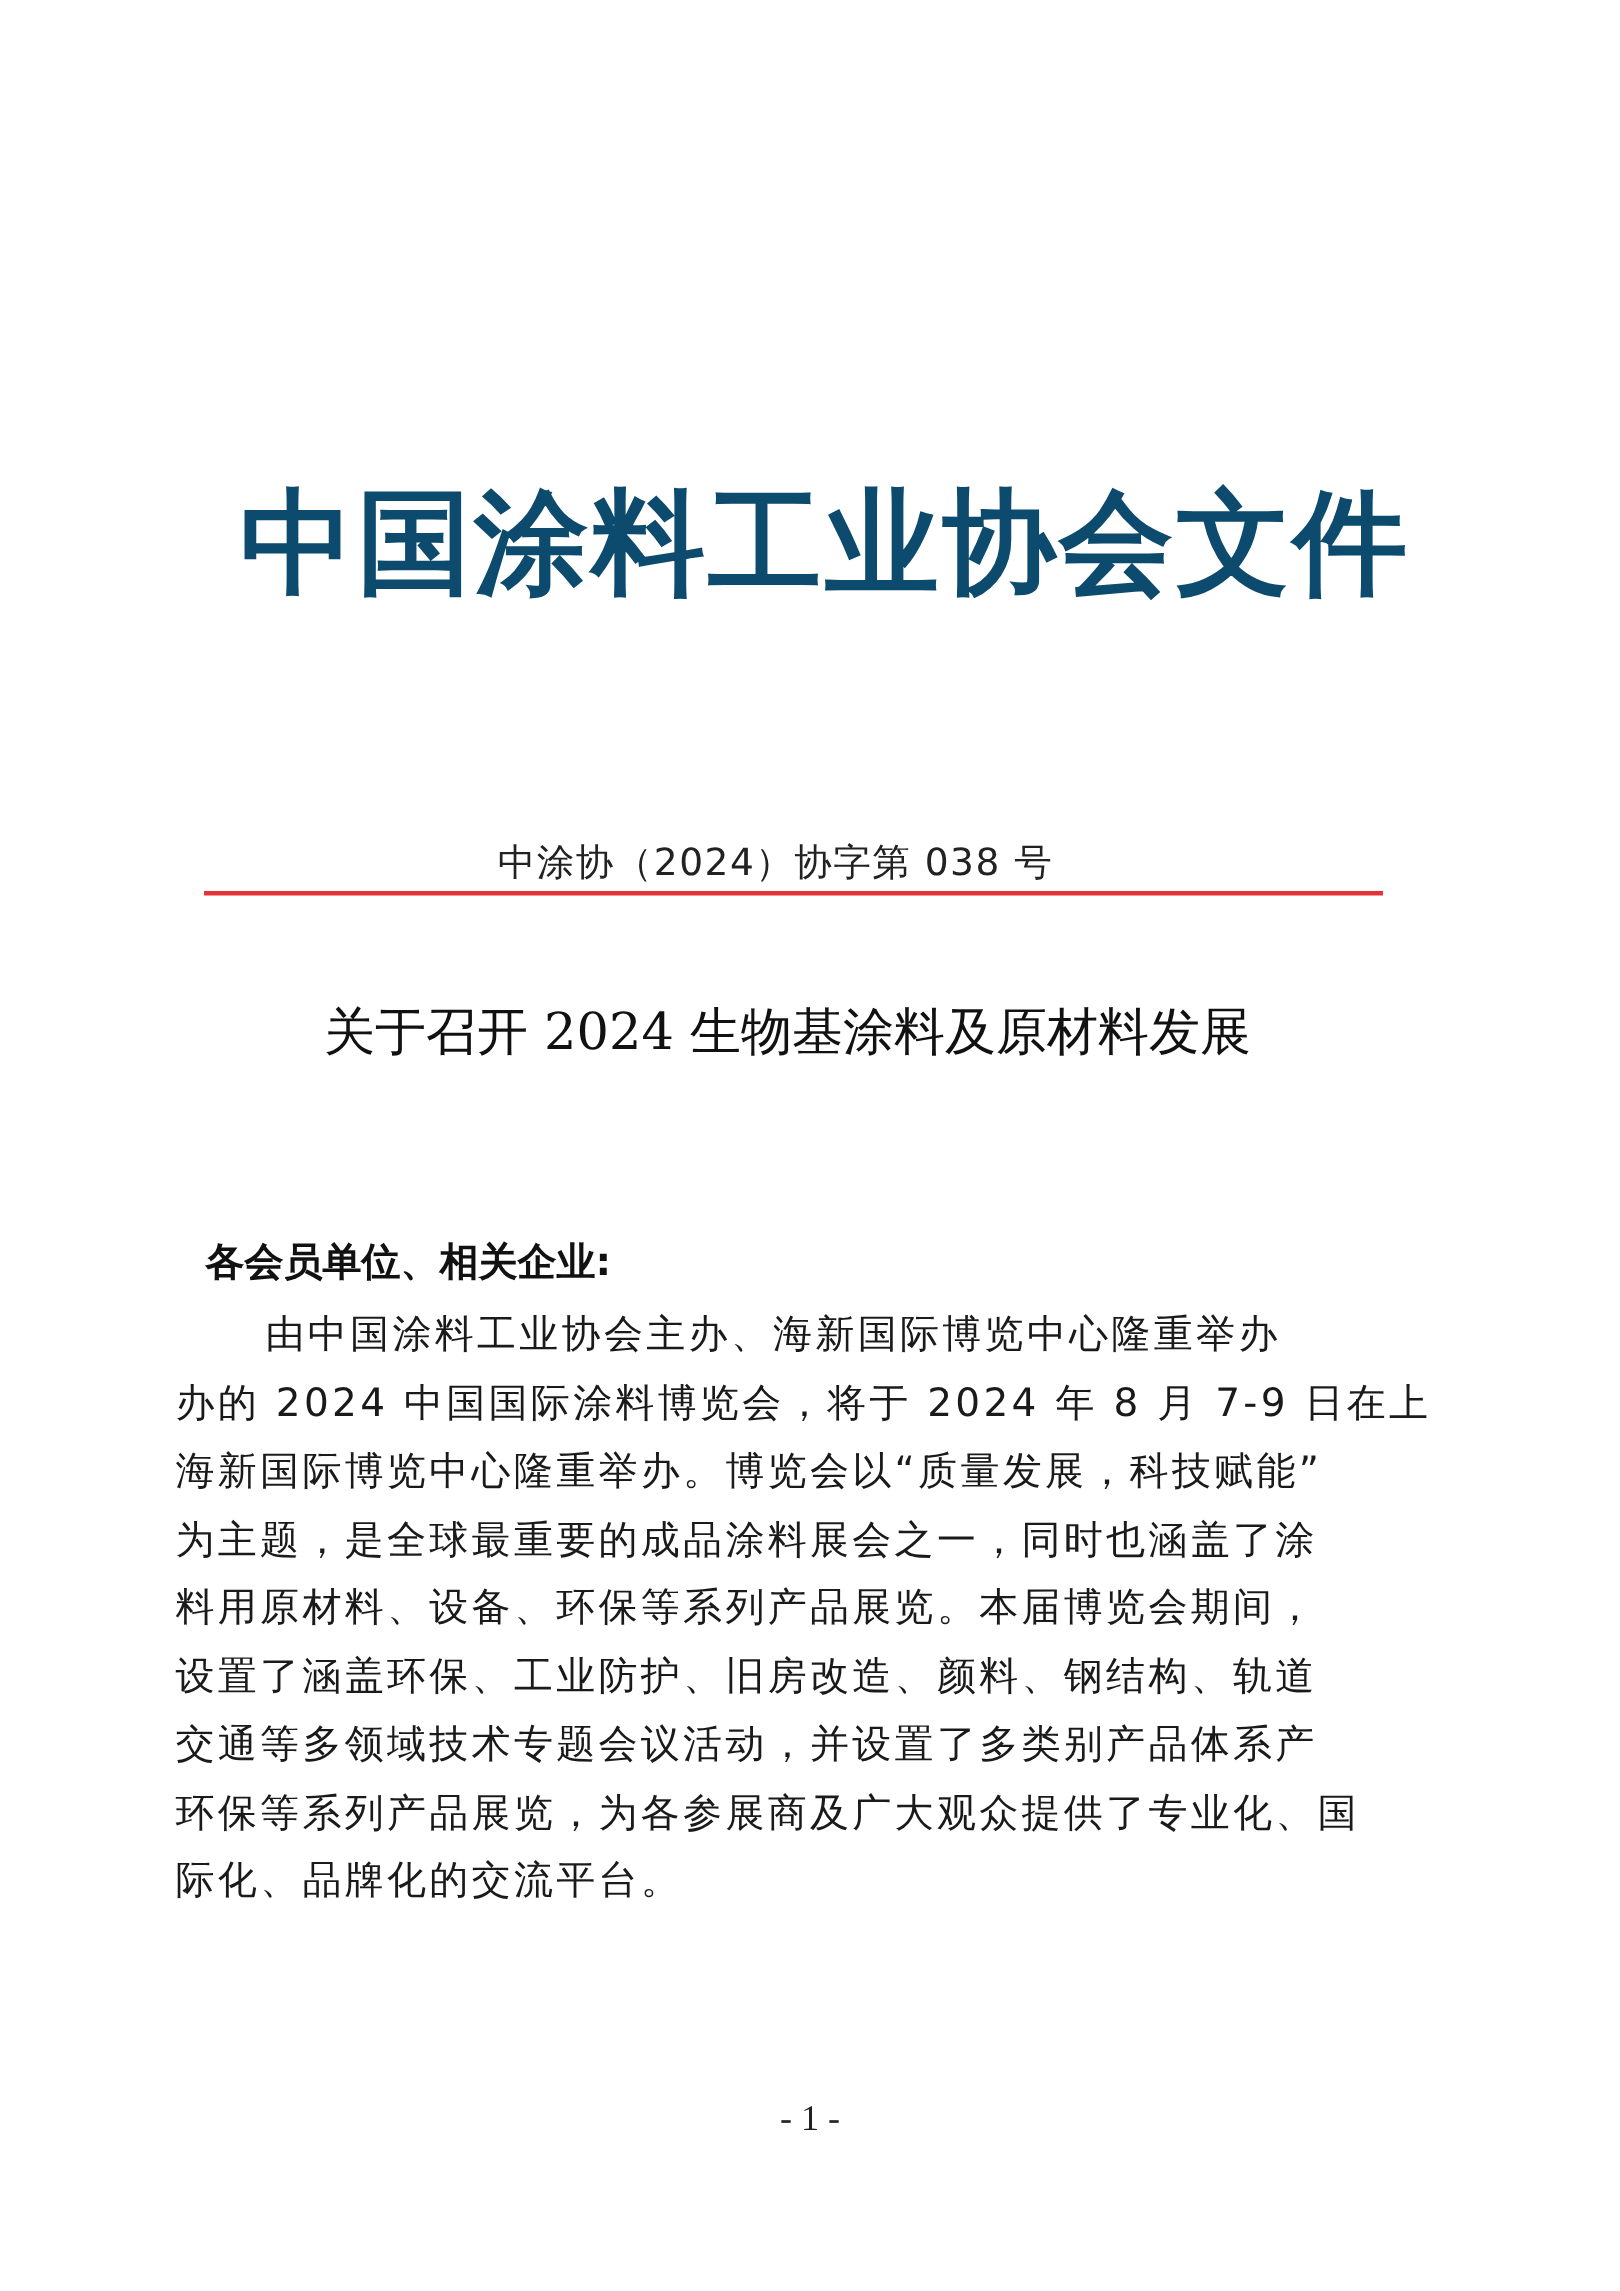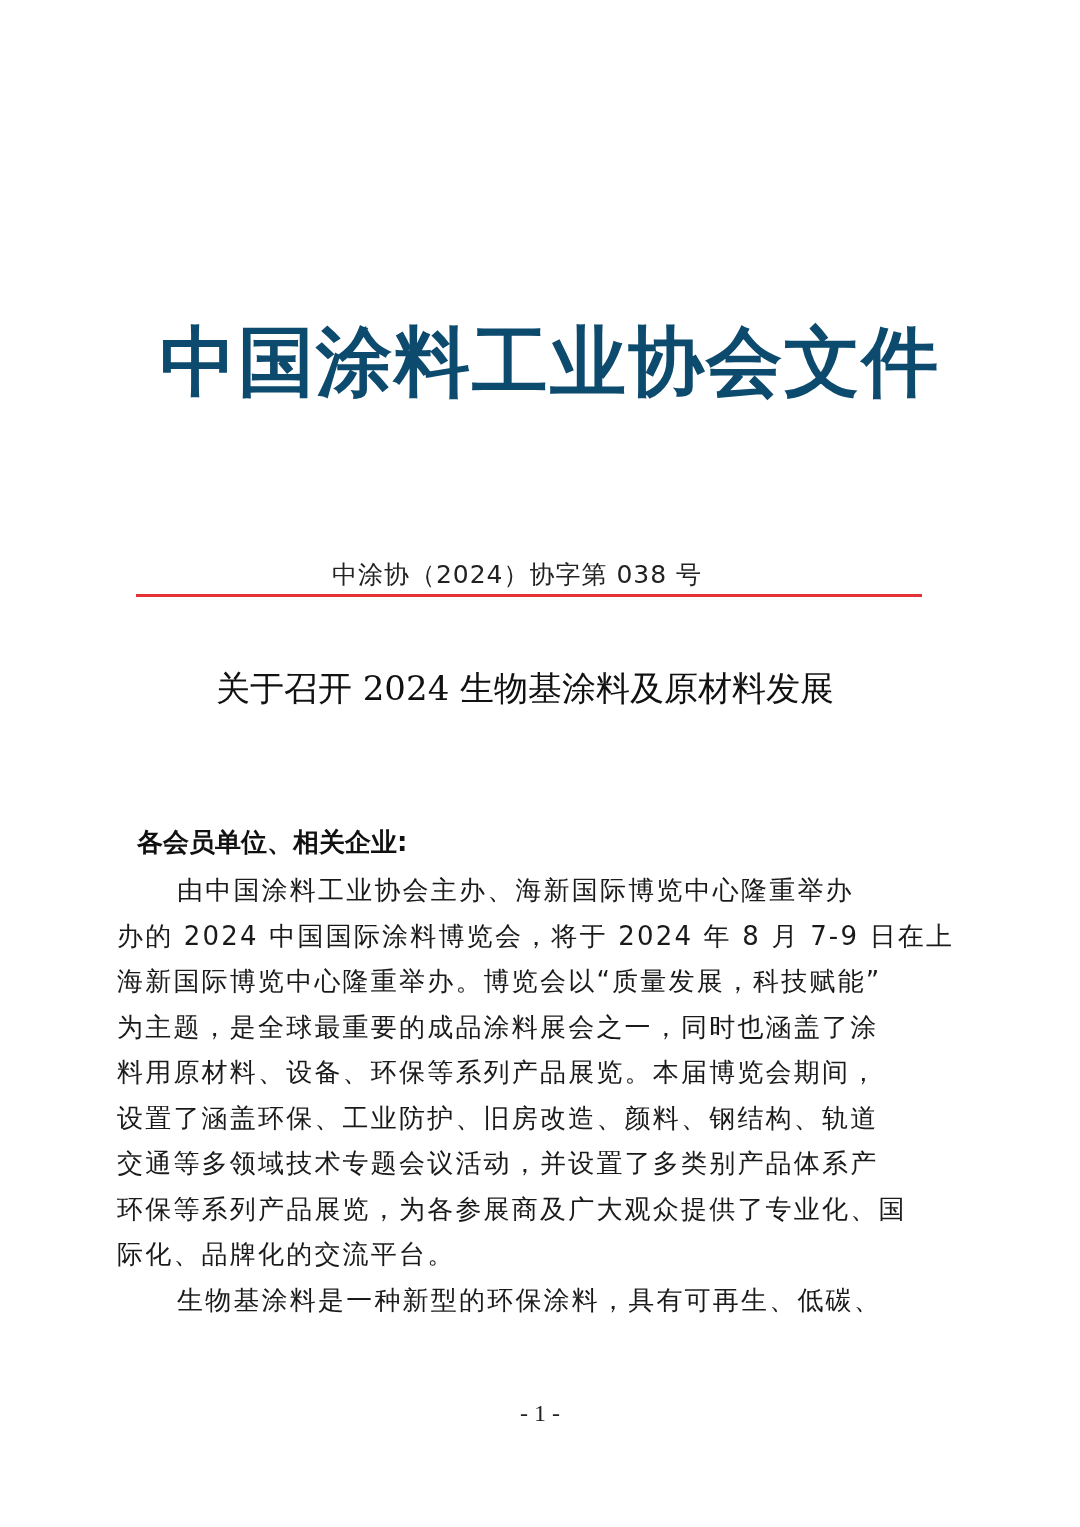--- a/index.html
+++ b/index.html
@@ -130,18 +130,17 @@
   <div class="body-lines">
     <div class="line indent">由中国涂料工业协会主办、海新国际博览中心隆重举办</div>
     <div class="line">办的 2024 中国国际涂料博览会，将于 2024 年 8 月 7-9 日在上</div>
     <div class="line">海新国际博览中心隆重举办。博览会以“质量发展，科技赋能”</div>
     <div class="line">为主题，是全球最重要的成品涂料展会之一，同时也涵盖了涂</div>
     <div class="line">料用原材料、设备、环保等系列产品展览。本届博览会期间，</div>
     <div class="line">设置了涵盖环保、工业防护、旧房改造、颜料、钢结构、轨道</div>
     <div class="line">交通等多领域技术专题会议活动，并设置了多类别产品体系产</div>
     <div class="line">环保等系列产品展览，为各参展商及广大观众提供了专业化、国</div>
     <div class="line">际化、品牌化的交流平台。</div>
-    <div class="line indent">生物基涂料是一种新型的环保涂料，具有可再生、低碳、</div>
   </div>
 
   <div class="page-number">- 1 -</div>
 
 </div>
 
 </body></html>

